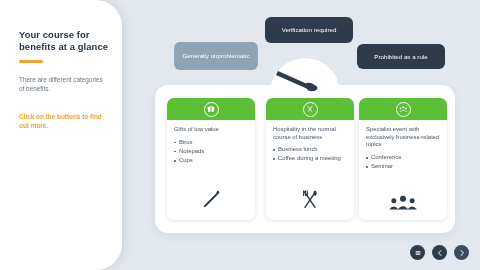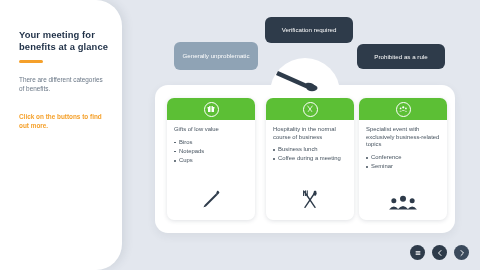--- a/index.html
+++ b/index.html
@@ -108,21 +108,21 @@
     display:flex;align-items:center;justify-content:center;cursor:pointer;
   }
   .nav-btn.accent{background:#3b4a5c;}
 </style>
 </head>
 <body>
 
 <div id="stage">
 
   <div id="left-panel">
-    <div id="panel-title">Your meeting for benefits at a glance</div>
+    <div id="panel-title">Your course for benefits at a glance</div>
     <div id="panel-rule"></div>
     <div id="panel-sub">There are different categories of benefits.</div>
     <div id="panel-cta">Click on the buttons to find out more.</div>
   </div>
 
   <div class="badge" id="badge-generally">
     <span>Generally unproblematic</span>
   </div>
   <div class="badge" id="badge-verification">
     <span>Verification required</span>

